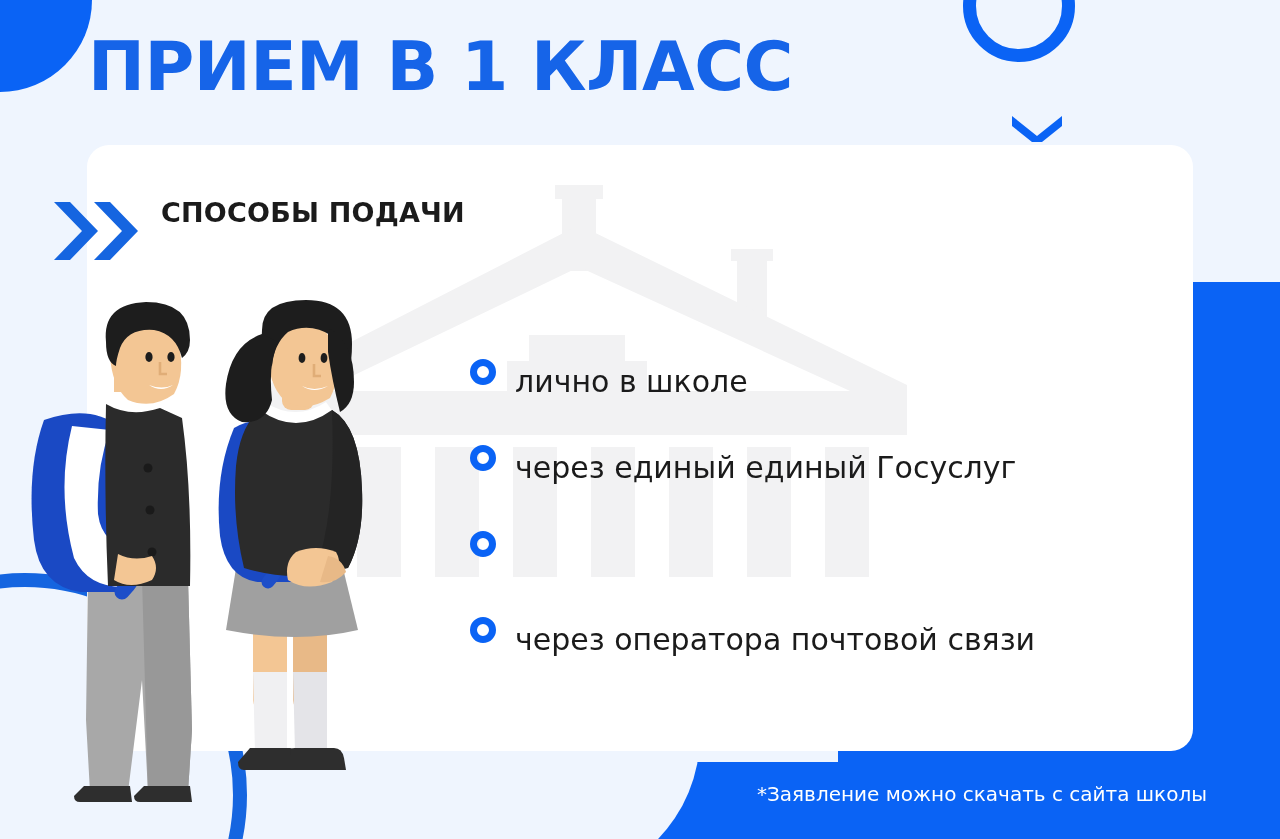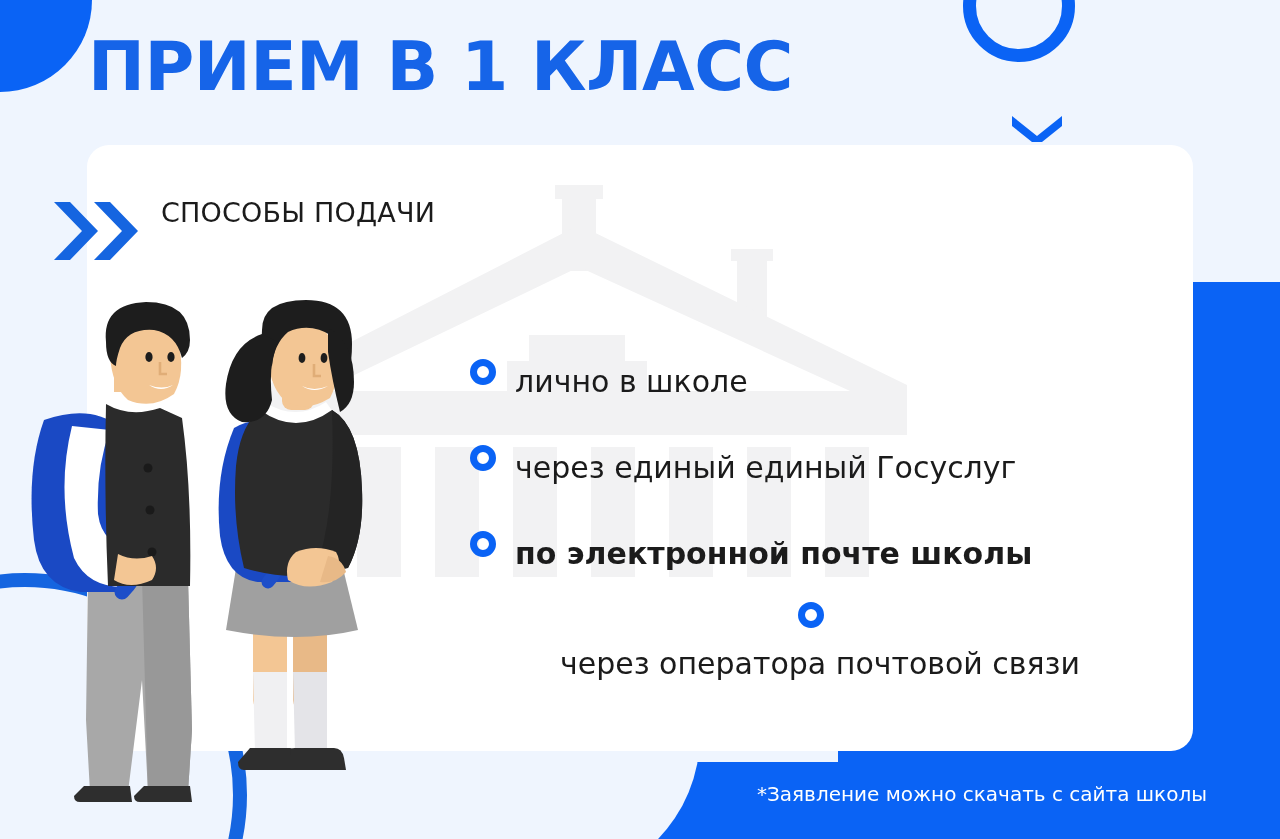--- a/index.html
+++ b/index.html
@@ -74,33 +74,33 @@
     font-size:68px;line-height:76px;font-weight:bold;
     letter-spacing:-0.5px;
     color:#1664e8;
     white-space:nowrap;
     font-family:"DejaVu Sans","Liberation Sans",sans-serif;
   }
 
   
   .subhead{
     position:absolute;left:161px;top:193px;
-    font-size:27px;line-height:40px;font-weight:normal;
+    font-size:27px;line-height:40px;font-weight:bold;
     color:#1b1b1b;letter-spacing:0.2px;
     font-family:"DejaVu Sans","Liberation Sans",sans-serif;
   }
   .subhead div{white-space:nowrap;}
 
   
   .options{position:absolute;left:470px;top:344px;width:700px;}
   .opt{
     display:flex;align-items:center;
     height:56px;margin-bottom:30px;
   }
-  .opt:last-child{margin-bottom:0;flex-direction:column;}
+  .opt:last-child{margin-bottom:0;}
   .bullet{
     width:26px;height:26px;border:7px solid #0a63f5;border-radius:50%;
     box-sizing:border-box;flex:0 0 auto;margin-right:19px;background:transparent;
   }
   .opt-label{
     font-size:30px;line-height:34px;color:#1b1b1b;white-space:nowrap;
     font-family:"DejaVu Sans","Liberation Sans",sans-serif;
     margin-top:19px;
   }
   .opt.bold .opt-label{font-weight:bold;}
@@ -190,21 +190,20 @@
     <div class="opt">
       <span class="bullet"></span>
       <span class="opt-label">лично в школе</span>
     </div>
     <div class="opt">
       <span class="bullet"></span>
       <span class="opt-label">через единый единый Госуслуг</span>
     </div>
     <div class="opt bold">
       <span class="bullet"></span>
-      <span class="opt-label">по электронной почте школы</span>
     </div>
     <div class="opt">
       <span class="bullet"></span>
       <span class="opt-label">через оператора почтовой связи</span>
     </div>
   </div>
 
   <div class="footnote">*Заявление можно скачать с сайта школы</div>
 
   <div class="kids">

